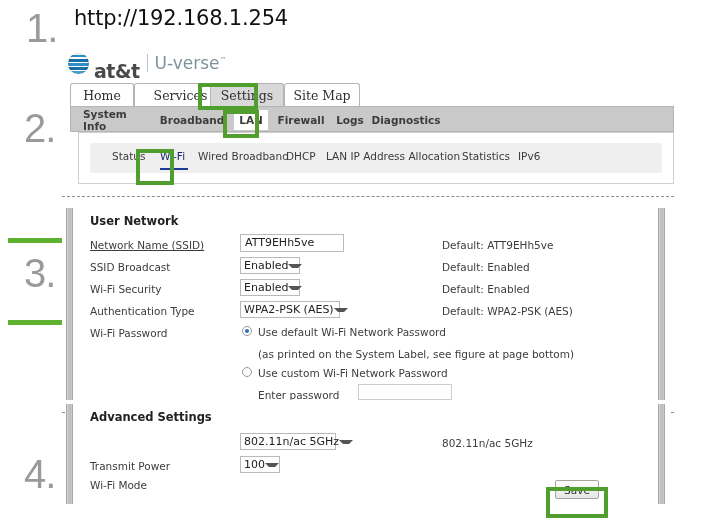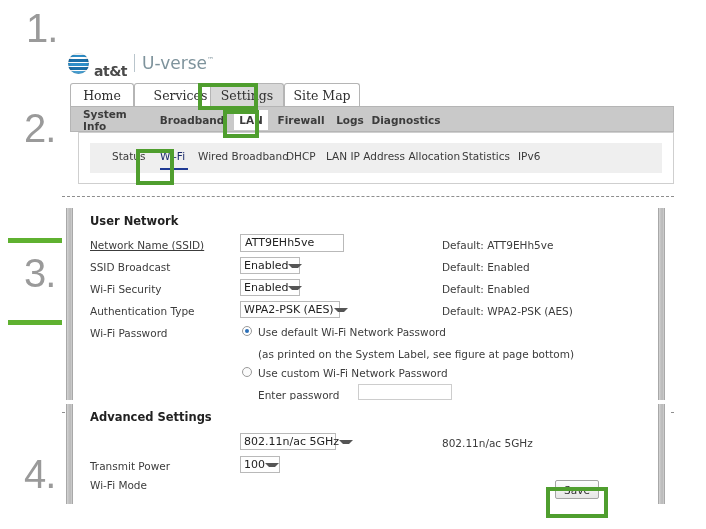--- a/index.html
+++ b/index.html
@@ -70,21 +70,21 @@
         #1b6fa8 28%, #1b6fa8 42%,
         #ffffff 42%, #ffffff 48%,
         #2f8fc9 48%, #2f8fc9 62%,
         #ffffff 62%, #ffffff 68%,
         #1b6fa8 68%, #1b6fa8 81%,
         #ffffff 81%, #ffffff 87%,
         #4ba3d6 87%, #4ba3d6 100%);
     box-shadow:inset 0 0 3px rgba(0,0,0,.25);
     margin-right:5px;flex:0 0 auto;
   }
-  .logo-att{font-size:14px;font-weight:bold;color:#4a4a4a;letter-spacing:-0.5px;
+  .logo-att{font-size:19px;font-weight:bold;color:#4a4a4a;letter-spacing:-0.5px;
     font-family:"DejaVu Sans", sans-serif;line-height:1;margin-top:16px;}
   .logo-div{width:1px;height:18px;background:#b9c5cc;margin:0 7px;}
   .logo-uv{font-size:17px;color:#7e939c;font-family:"DejaVu Sans", sans-serif;line-height:1;}
   .logo-tm{font-size:7px;color:#7e939c;vertical-align:super;}
 
   
   .tabs{position:absolute;left:8px;top:39px;width:604px;height:23px;}
   .tab{
     position:absolute;top:0;height:23px;
     border:1px solid #b5b5b5;border-bottom:none;
@@ -206,20 +206,21 @@
 </head>
 <body>
 
 <div class="page">
 
   <div class="step-num" id="step1">1.</div>
   <div class="step-num" id="step2">2.</div>
   <div class="step-num" id="step3">3.</div>
   <div class="step-num" id="step4">4.</div>
 
+  <div class="url-text">http://192.168.1.254</div>
 
   <div class="arrow" id="arrow1">
     <div class="shaft"></div>
     <div class="head"></div>
   </div>
   <div class="arrow" id="arrow2">
     <div class="shaft"></div>
     <div class="head"></div>
   </div>
 

